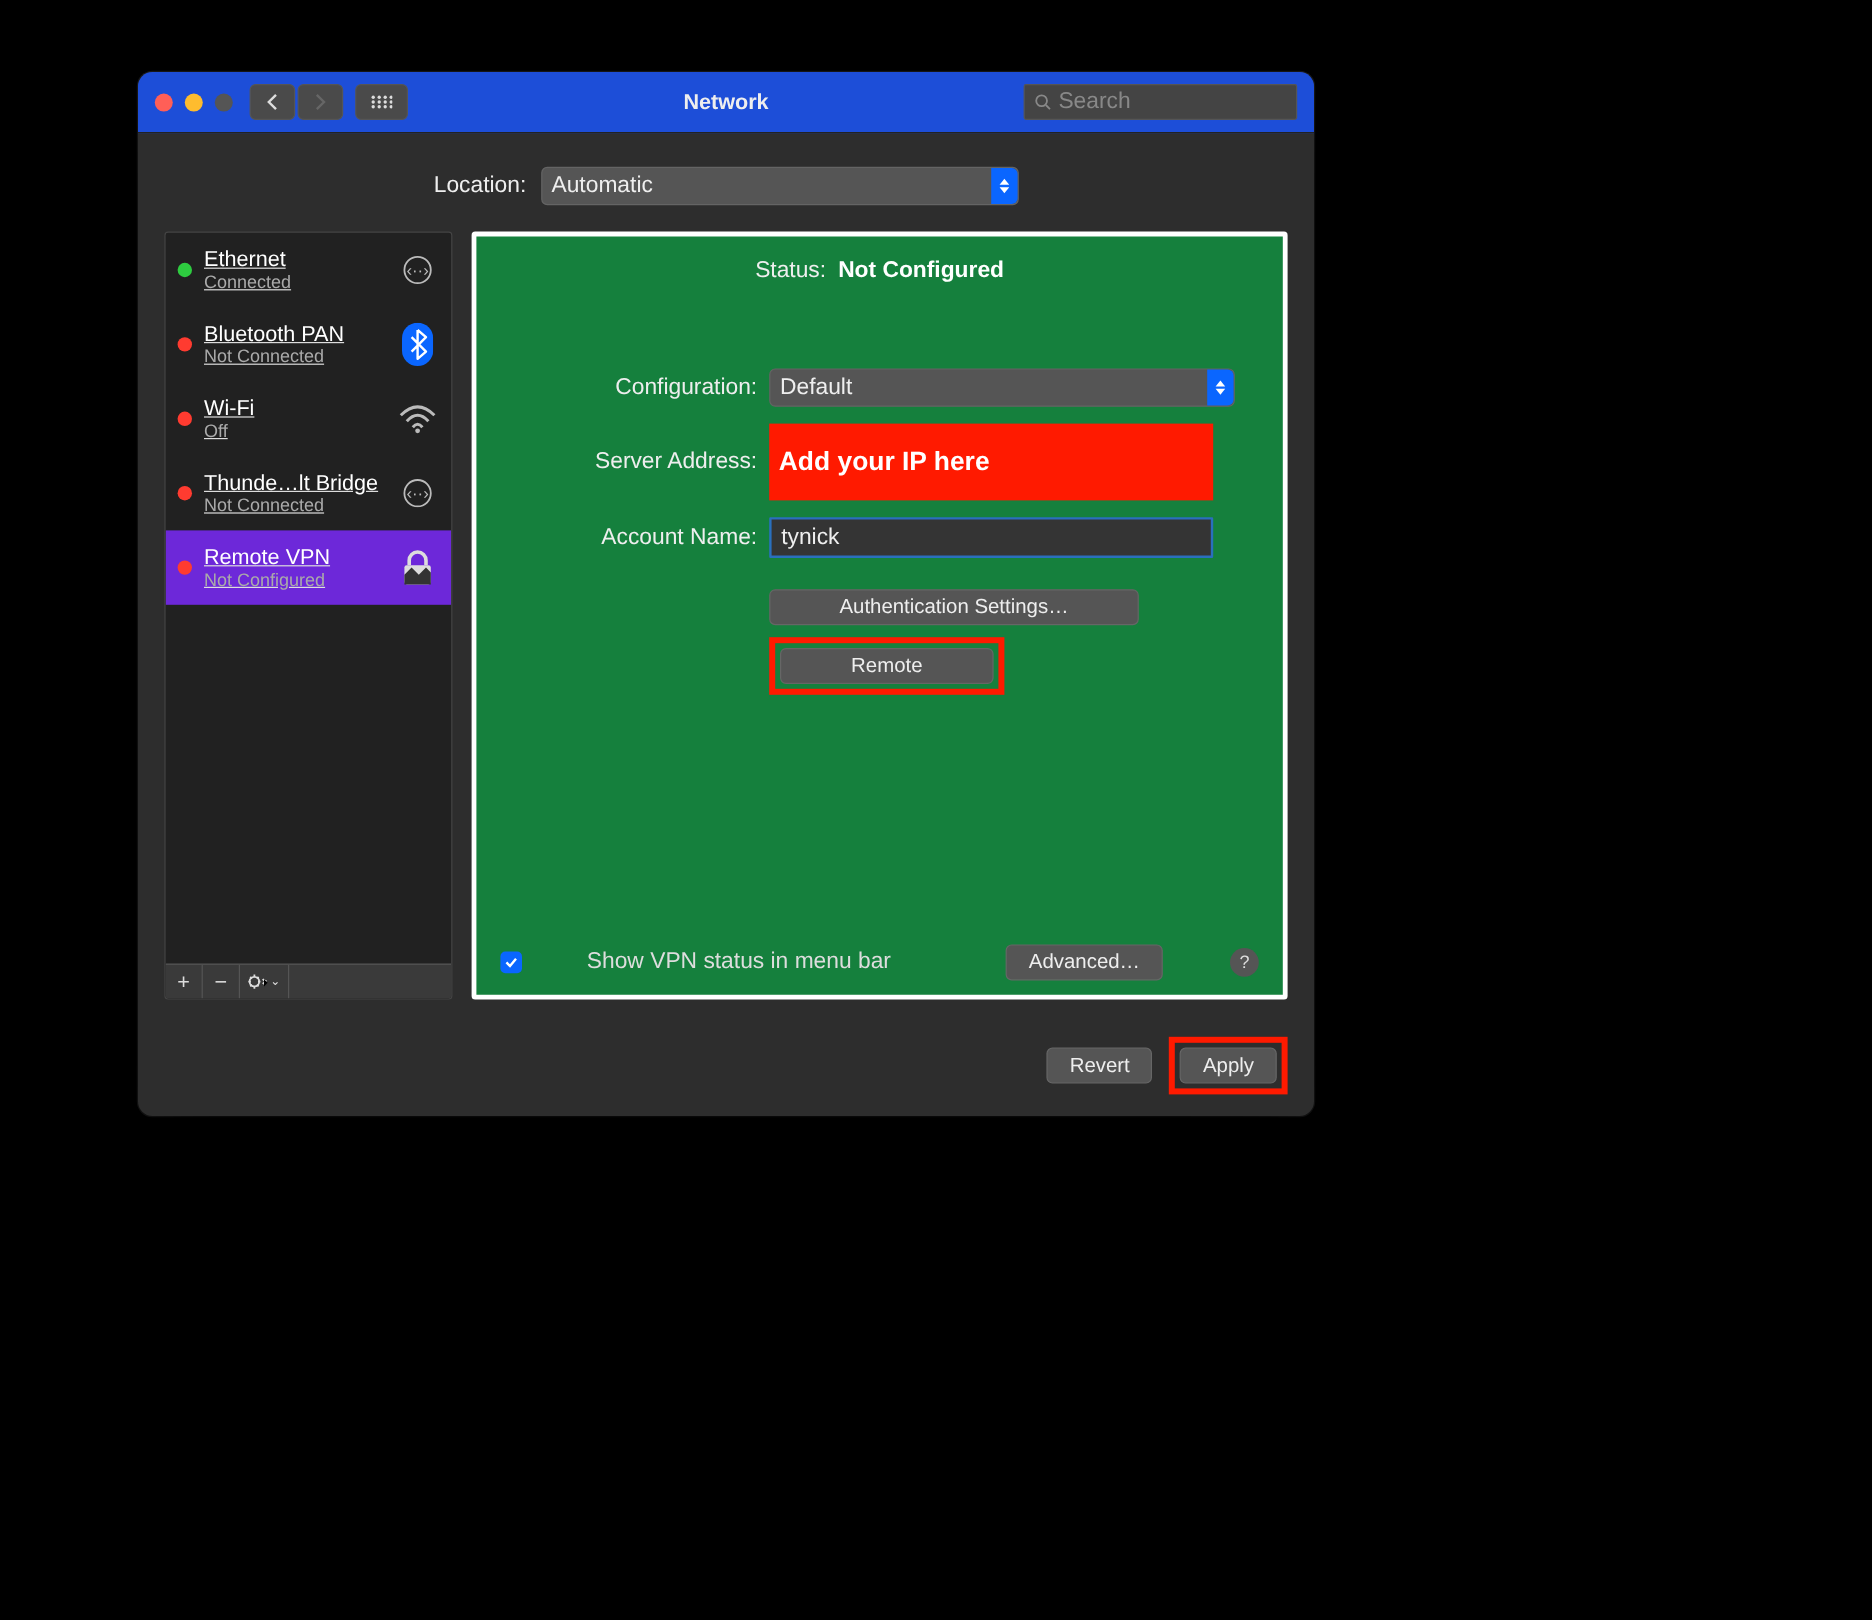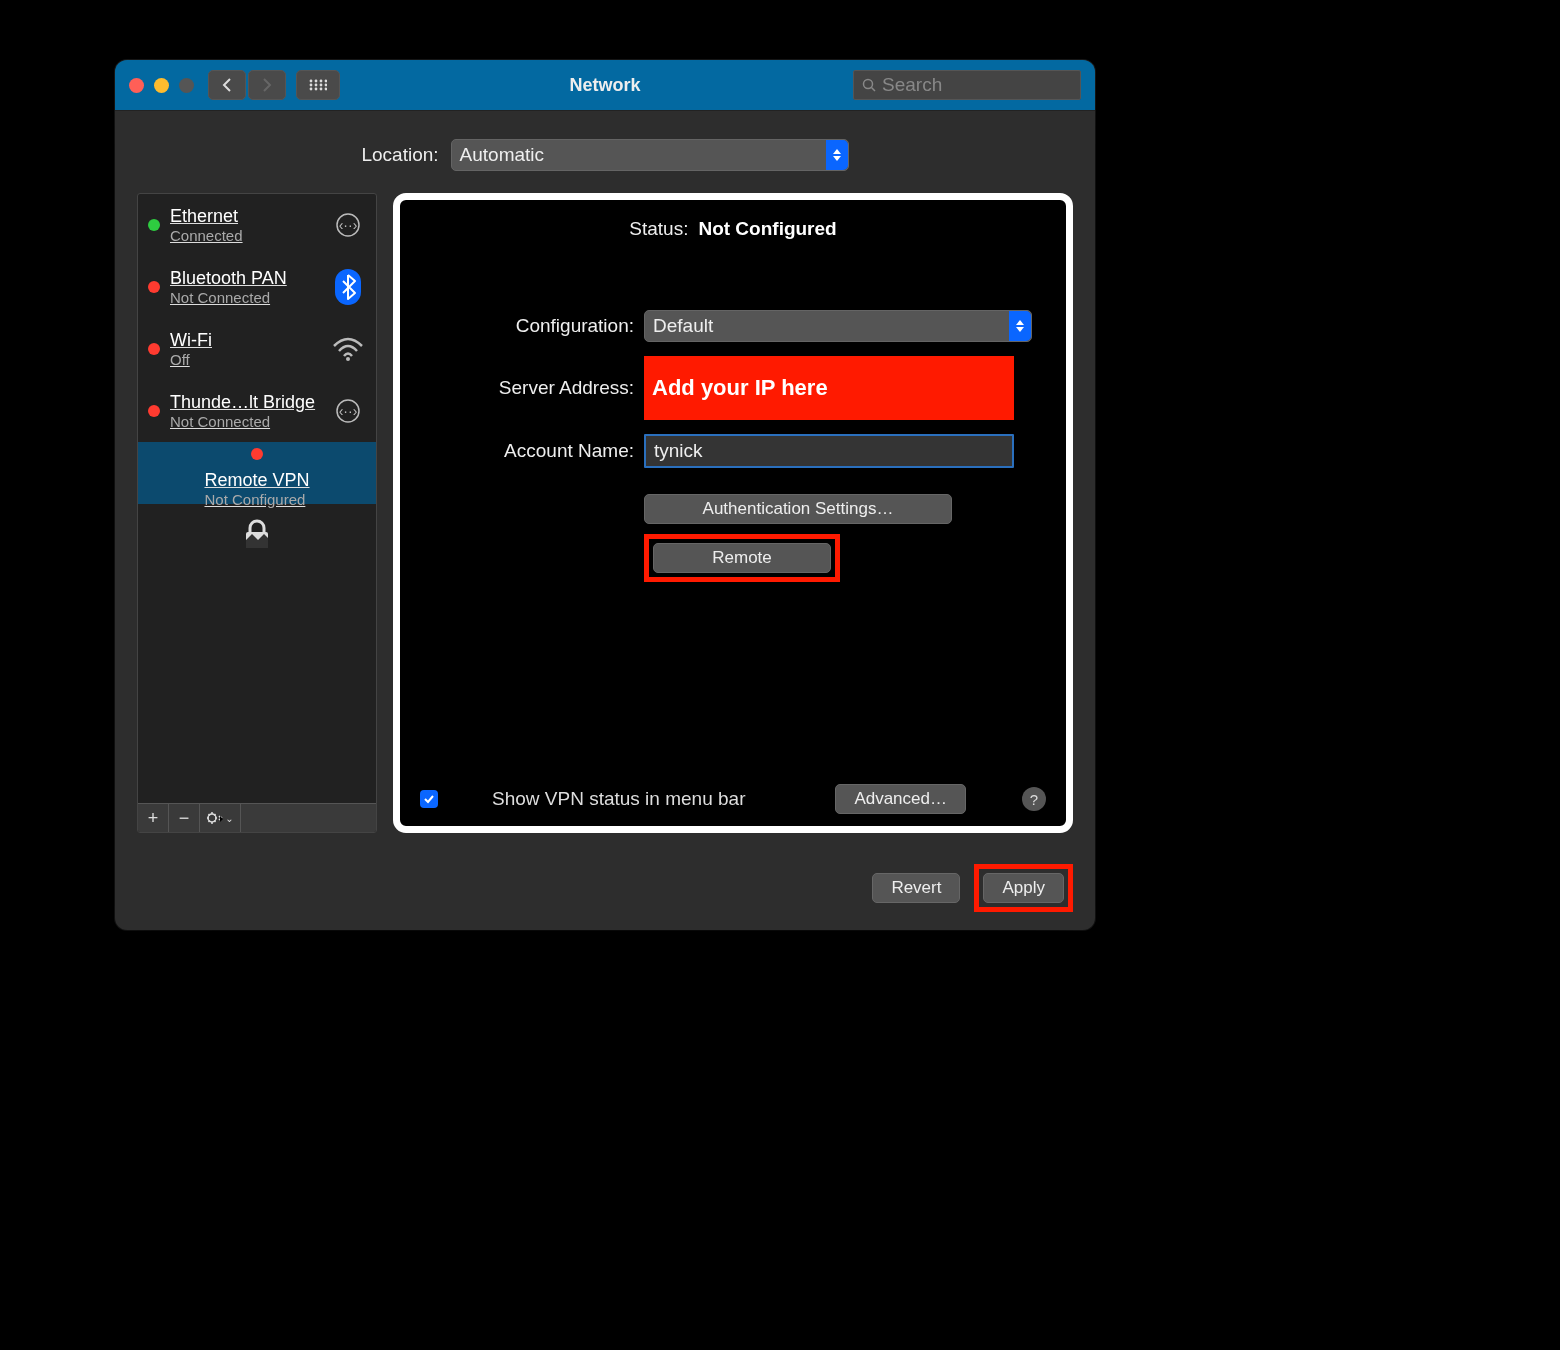--- a/index.html
+++ b/index.html
@@ -18,21 +18,21 @@
     top: 60px;
     width: 980px;
     height: 870px;
     background: #2d2d2d;
     border-radius: 12px;
     box-shadow: 0 30px 80px rgba(0,0,0,0.85), 0 0 0 1px #1a1a1a;
     overflow: hidden;
   }
   .titlebar {
     height: 50px;
-    background: #0369a1;
+    background: #1d4ed8;
     display: flex;
     align-items: center;
     padding: 0 14px;
     position: relative;
     border-bottom: 1px solid #222;
   }
   .traffic { display: flex; gap: 10px; margin-right: 14px; }
   .dot { width: 15px; height: 15px; border-radius: 50%; }
   .dot.red { background: #ff5f57; }
   .dot.yellow { background: #febc2e; }
@@ -84,39 +84,39 @@
   }
   .sidebar {
     width: 238px; background: #212121; border: 1px solid #444; border-radius: 3px;
     display: flex; flex-direction: column; overflow: hidden;
   }
   .services { flex: 1; text-decoration: underline; }
   .srv {
     display: flex; align-items: center; gap: 10px; padding: 6px 10px;
     border-bottom: 0; position: relative; height:50px;
   }
-  .srv.selected { background: #0c4a6e; flex-direction: column; }
+  .srv.selected { background: #6d28d9; }
   .status-dot { width: 12px; height: 12px; border-radius: 50%; flex: none; }
   .status-green { background: #2ecc40; }
   .status-red { background: #ff3b30; }
   .srv .txt { flex: 1; line-height: 1.15; }
   .srv .name { color: #fff; font-size: 18px; }
   .srv .sub { color: #aaa; font-size: 15px; }
   .srv .icon { width: 36px; display:flex; align-items:center; justify-content:center; }
   .toolbar {
     height: 28px; background: #3a3a3a; border-top: 1px solid #555;
     display: flex;
   }
   .tb-btn {
     width: 30px; display:flex; align-items:center; justify-content:center;
     border-right: 1px solid #555; color:#ddd; font-size:18px;
   }
 
   .detail {
-    flex: 1; background: #000000; border: 7px solid #ffffff; border-radius: 13px;
+    flex: 1; background: #15803d; border: 4px solid #ffffff; border-radius: 3px;
     padding: 18px 24px 14px 24px; position: relative;
   }
   .status-row { display:flex; gap:10px; justify-content:center; margin-bottom:70px; }
   .status-row .lab { color:#eee; }
   .status-row .val { font-weight:700; color:#fff; }
 
   .form-row { display:flex; align-items:center; gap:10px; margin-bottom:14px; }
   .form-row .flabel { width: 210px; text-align:right; color:#eee; }
   .form-row .fcontrol { width: 370px; }
   .textfield {

